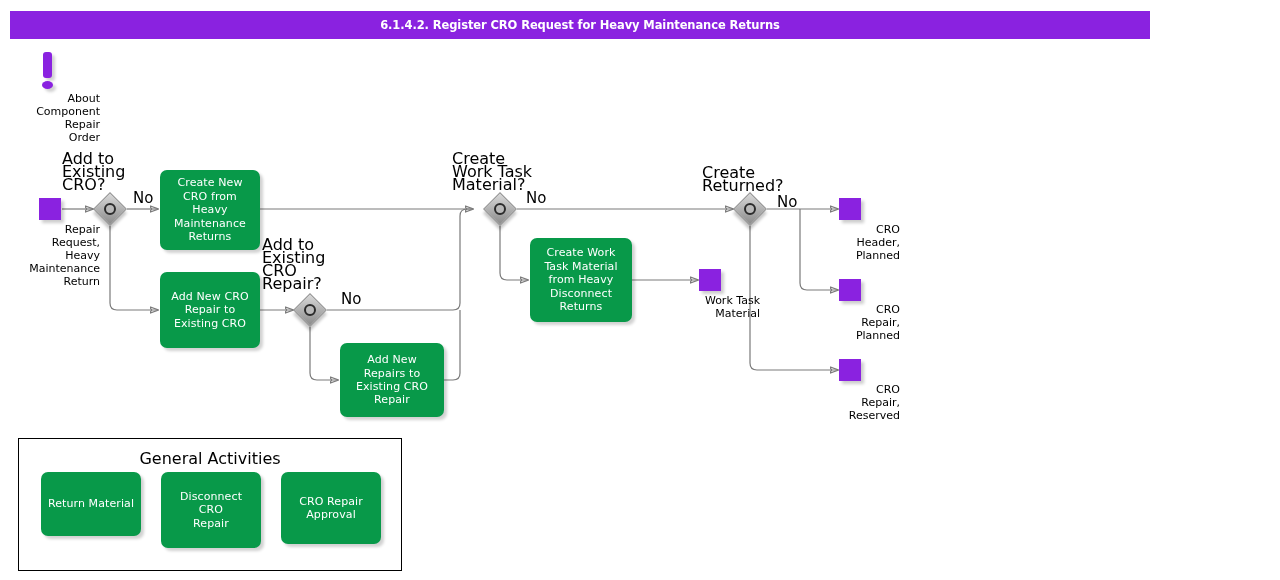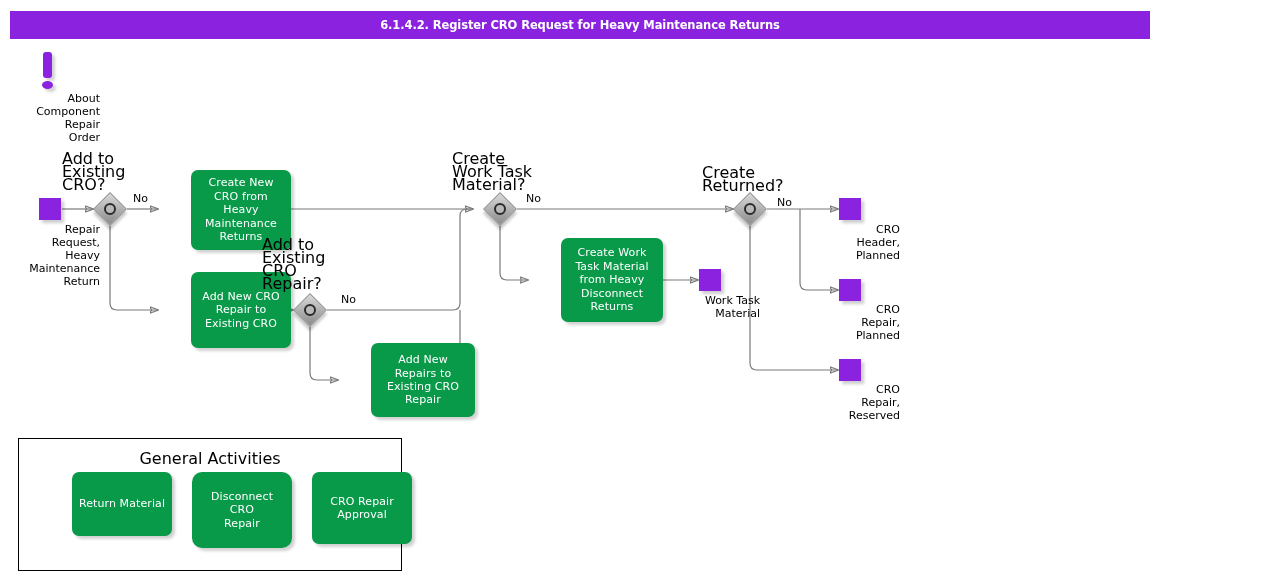--- a/index.html
+++ b/index.html
@@ -45,21 +45,20 @@
     color: #ffffff;
     font-size: 11px;
     line-height: 13.4px;
     display: flex;
     align-items: center;
     justify-content: center;
     text-align: center;
     padding: 3px 6px;
     box-shadow: 3px 3px 3px rgba(0,0,0,0.18);
     letter-spacing: 0.1px;
-    margin-left: 31px;
   }
 
   
   .event {
     position: absolute;
     width: 22px;
     height: 22px;
     background: #8A22E0;
     box-shadow: 3px 3px 3px rgba(0,0,0,0.20);
   }
@@ -97,21 +96,21 @@
   }
   .gw-label {
     position: absolute;
     font-size: 16px;
     line-height: 13px;
     color: #000000;
     white-space: pre-line;
   }
   .flow-label {
     position: absolute;
-    font-size: 11px;
+    font-size: 15px;
     line-height: 13px;
     color: #000000;
     text-align: center;
   }
 
   
   .bang-bar {
     position: absolute;
     width: 9px;
     height: 26px;
@@ -287,19 +286,19 @@
 Planned</div>
 
   <div class="event" style="left:839px; top:359px;"></div>
   <div class="event-label" style="left:800px; top:383px; width:100px;">CRO
 Repair,
 Reserved</div>
 
   <div class="groupbox" style="left:18px; top:438px; width:384px; height:133px;">
     <div class="group-title">General Activities</div>
     <div class="task" style="left:22px; top:33px; width:100px; height:64px; white-space:pre-line;">Return Material</div>
-    <div class="task" style="left:142px; top:33px; width:100px; height:76px; white-space:pre-line;border-radius:10px;">Disconnect CRO
+    <div class="task" style="left:142px; top:33px; width:100px; height:76px; white-space:pre-line;">Disconnect CRO
 Repair</div>
     <div class="task" style="left:262px; top:33px; width:100px; height:72px; white-space:pre-line;">CRO Repair
 Approval</div>
   </div>
 
 </div>
 
 </body></html>

